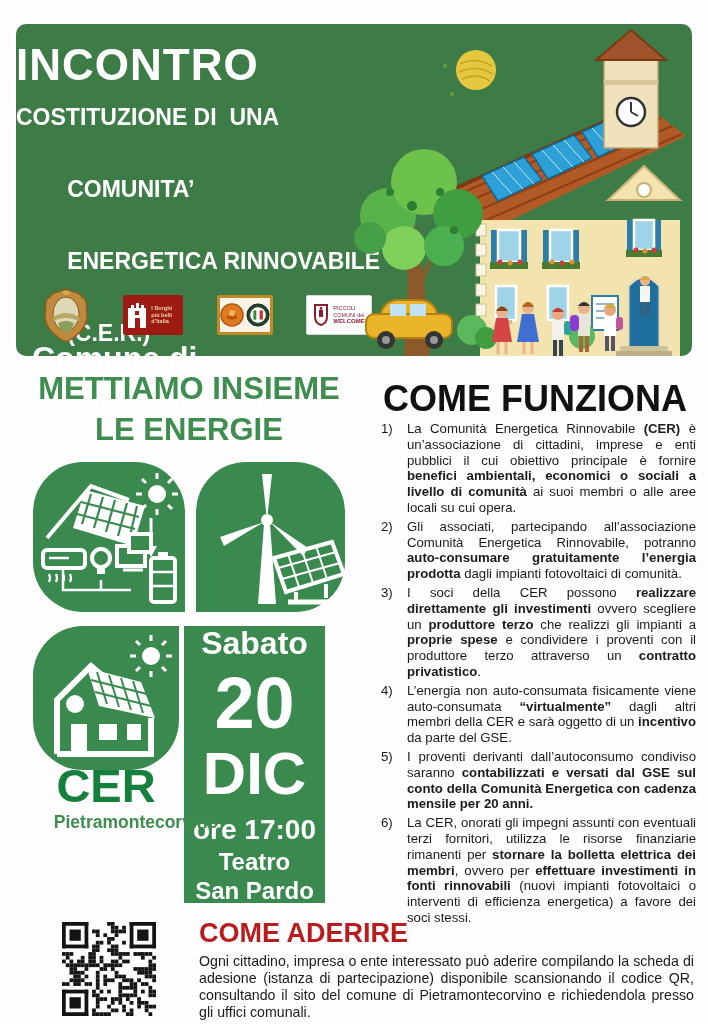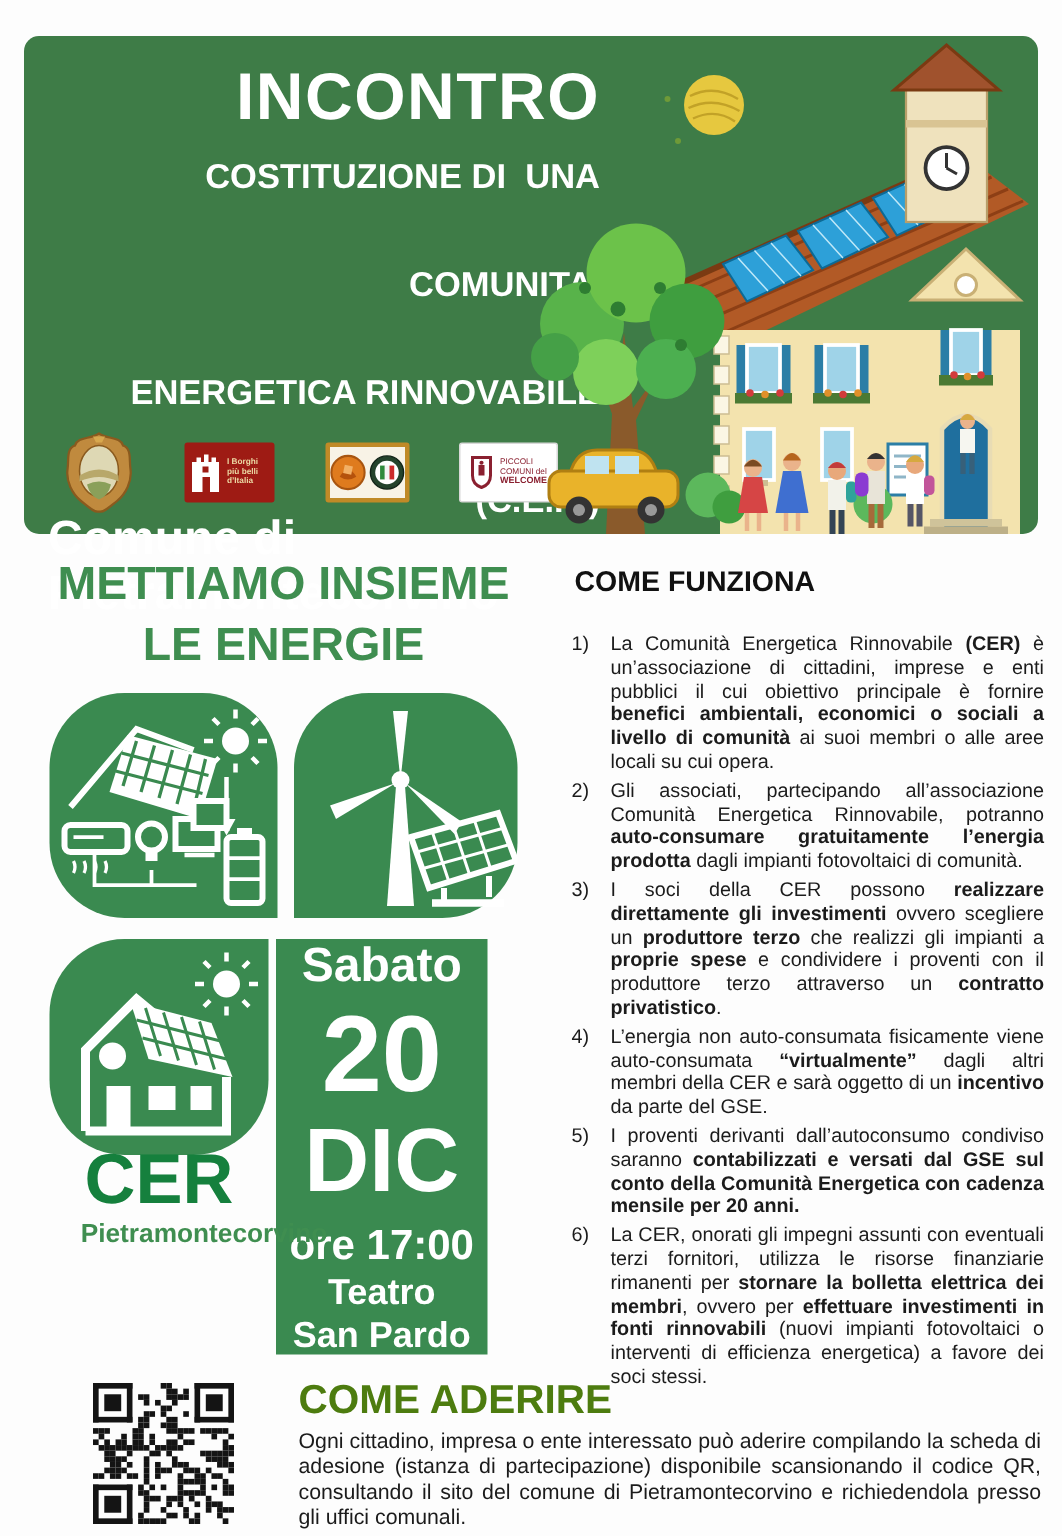--- a/index.html
+++ b/index.html
@@ -2,21 +2,21 @@
 <html><head>
 <meta charset="utf-8">
 <style>
   html,body{margin:0;padding:0;background:#e8e8e8;}
   .poster{position:relative;width:708px;height:1024px;background:#fdfdfd;
           font-family:"Liberation Sans",sans-serif;overflow:hidden;margin:0 auto;}
 
   
   .header{position:absolute;left:16px;top:24px;width:676px;height:332px;
           background:#3e7c47;border-radius:10px;}
-  .h-left{position:absolute;left:0;top:0;width:384px;text-align:right;color:#fff;}
+  .h-left{position:absolute;left:0;top:0;width:384px;text-align:left;color:#fff;}
   .title-line{font-size:44px;font-weight:700;letter-spacing:1px;line-height:57px;}
   .title-block{margin-top:12px;}
   .subtitle{margin-top:6px;font-size:23px;font-weight:700;line-height:36px;white-space:pre-wrap;}
   .logos-row{position:absolute;left:26px;top:262px;width:330px;height:58px;
              display:flex;align-items:center;justify-content:space-between;}
   .logo-borghi{width:60px;height:40px;background:#9e1b14;border-radius:2px;
                display:flex;align-items:center;padding:2px 3px;box-sizing:border-box;gap:3px;}
   .logo-borghi .tiny{font-size:5.5px;line-height:6.5px;color:#ecd9a4;text-align:left;font-weight:700;}
   .logo-anci{width:56px;height:40px;background:#f8f3e6;border:3px solid #c08a27;border-radius:2px;
              display:flex;align-items:center;justify-content:center;gap:2px;box-sizing:border-box;}
@@ -47,29 +47,29 @@
   .cer-label{position:absolute;left:33px;top:758px;width:146px;text-align:center;
              color:#15803d;font-size:47px;font-weight:700;}
   .cer-sub{position:absolute;left:16px;top:812px;width:180px;text-align:center;
            color:#3f8e50;font-size:17.5px;font-weight:700;margin-left:30px;}
   .friendly{position:absolute;left:30px;top:840px;width:220px;height:70px;}
   .friendly svg{position:absolute;left:0;top:0;}
   .friendly-text{position:absolute;left:50px;top:28px;color:#2f9e63;font-size:23px;font-weight:700;}
   .qr{position:absolute;left:62px;top:922px;width:94px;height:94px;}
 
   
-  .cf-title{position:absolute;left:383px;top:378px;font-size:19px;font-weight:700;color:#111;}
+  .cf-title{position:absolute;left:383px;top:378px;font-size:36px;font-weight:700;color:#111;}
   .cf-list{position:absolute;left:381px;top:421px;width:315px;color:#1b1b1b;}
   .cf-item{display:flex;margin-bottom:3px;}
   .cf-num{width:26px;flex:none;font-size:13.2px;line-height:15.8px;}
   .cf-body{flex:1;font-size:13.2px;line-height:15.8px;text-align:justify;}
   .cf-body b{font-weight:700;}
 
   
-  .join-title{position:absolute;left:199px;top:918px;font-size:27px;font-weight:700;color:#4d7c0f;}
+  .join-title{position:absolute;left:199px;top:918px;font-size:27px;font-weight:700;color:#b91c1c;}
   .join-text{position:absolute;left:199px;top:953px;width:495px;font-size:14.2px;
              line-height:17px;text-align:justify;color:#1b1b1b;}
 </style>
 </head>
 <body>
 
 <div class="poster">
 
   <div class="header">
     <div class="h-left">

